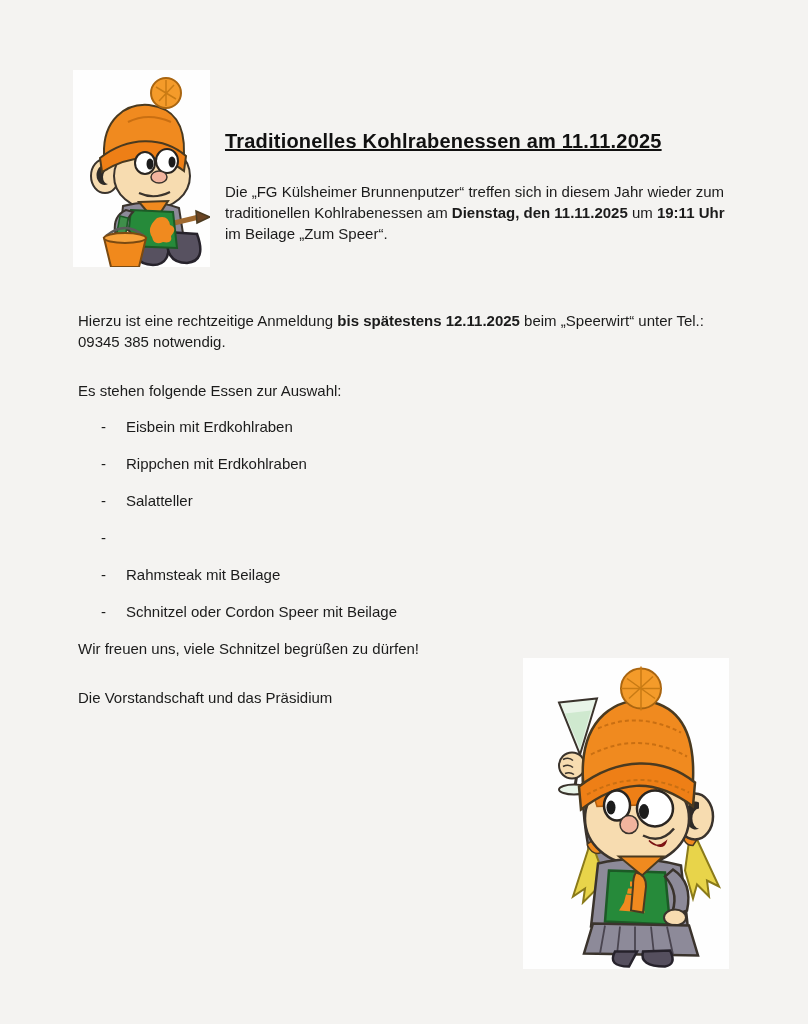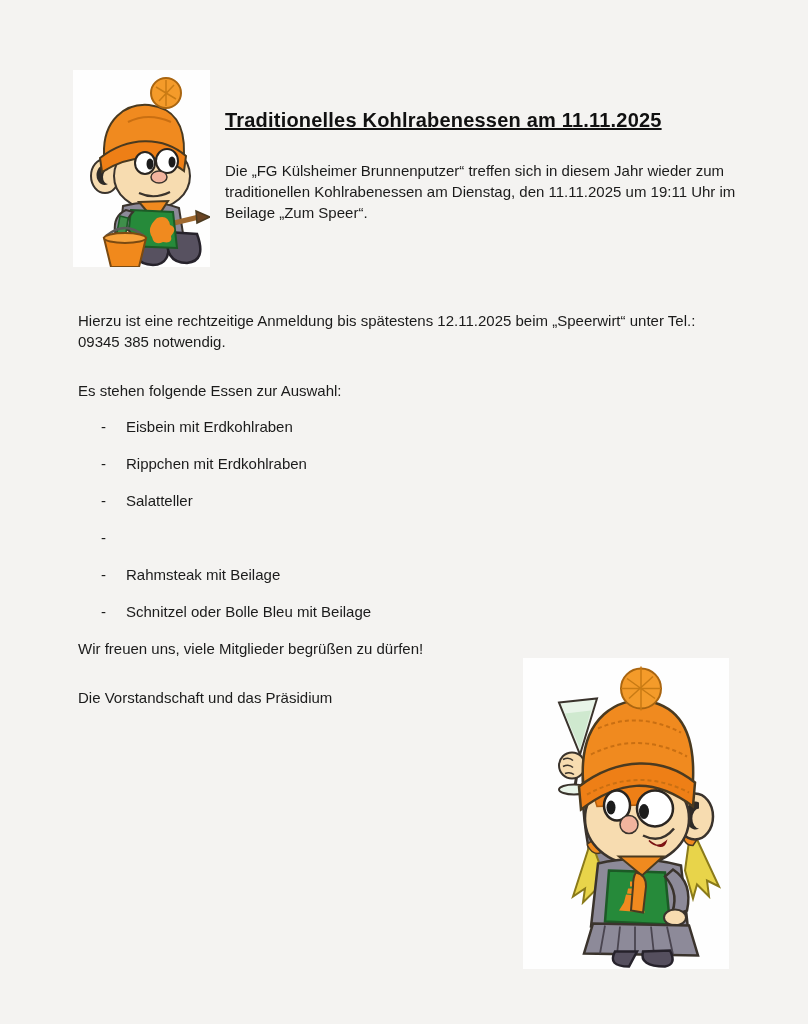--- a/index.html
+++ b/index.html
@@ -16,33 +16,33 @@
   .img-box {
     position:absolute;
     background:#fefefe;
   }
   .boy-box  { left:73px;  top:70px;  width:137px; height:197px; }
   .girl-box { left:523px; top:658px; width:206px; height:311px; }
   .img-box svg { display:block; width:100%; height:100%; }
 
   .header-text {
     position:absolute;
-    left:225px; top:107px; width:517px;
+    left:225px; top:128px; width:517px;
   }
   .title {
     margin:0;
     font-size:20px; font-weight:bold;
     line-height:26px;
     text-decoration:underline;
     letter-spacing:0.2px;
     color:#111;
   }
   .para { font-size:15px; line-height:21px; margin:0; }
   .intro { margin-top:27px; }
-  b { font-weight:normal;margin-top:43px; }
+  b { font-weight:bold;margin-top:43px; }
 
   .body-text {
     position:absolute;
     left:78px; top:310px; width:658px;
     font-size:15px; line-height:21px;
   }
   .menu-intro { margin-top:28px; }
   .menu-list { margin-top:15px; }
   .menu-item { display:flex; margin-bottom:16px; }
   .menu-item .dash { width:25px; padding-left:23px; flex:none; }
@@ -125,25 +125,25 @@
       </div>
       <div class="menu-item">
         <span class="dash">-</span>
       </div>
       <div class="menu-item">
         <span class="dash">-</span>
         <span>Rahmsteak mit Beilage</span>
       </div>
       <div class="menu-item">
         <span class="dash">-</span>
-        <span>Schnitzel oder Bolle Bleu mit Beilage</span>
+        <span>Schnitzel oder Cordon Speer mit Beilage</span>
       </div>
     </div>
 
-    <p class="para closing1">Wir freuen uns, viele Mitglieder begrüßen zu dürfen!</p>
+    <p class="para closing1">Wir freuen uns, viele Schnitzel begrüßen zu dürfen!</p>
     <p class="para closing2">Die Vorstandschaft und das Präsidium</p>
   </div>
 
   <div class="img-box girl-box">
     <svg viewBox="0 0 206 310" role="img" aria-label="cartoon-brunnenputzer-girl-with-orange-beanie-raising-sparkling-wine-glass">
 
       <path d="M36,44 L74,40 L57,96 Z" fill="#e8f4e8" stroke="#3a332c" stroke-width="2"></path>
       <path d="M42,55 L68,52 L57,90 Z" fill="#cfe9cf"></path>
       <path d="M57,96 L52,128" stroke="#3a332c" stroke-width="3" fill="none"></path>
       <ellipse cx="51" cy="131" rx="15" ry="5" fill="#e8f4e8" stroke="#3a332c" stroke-width="2"></ellipse>

